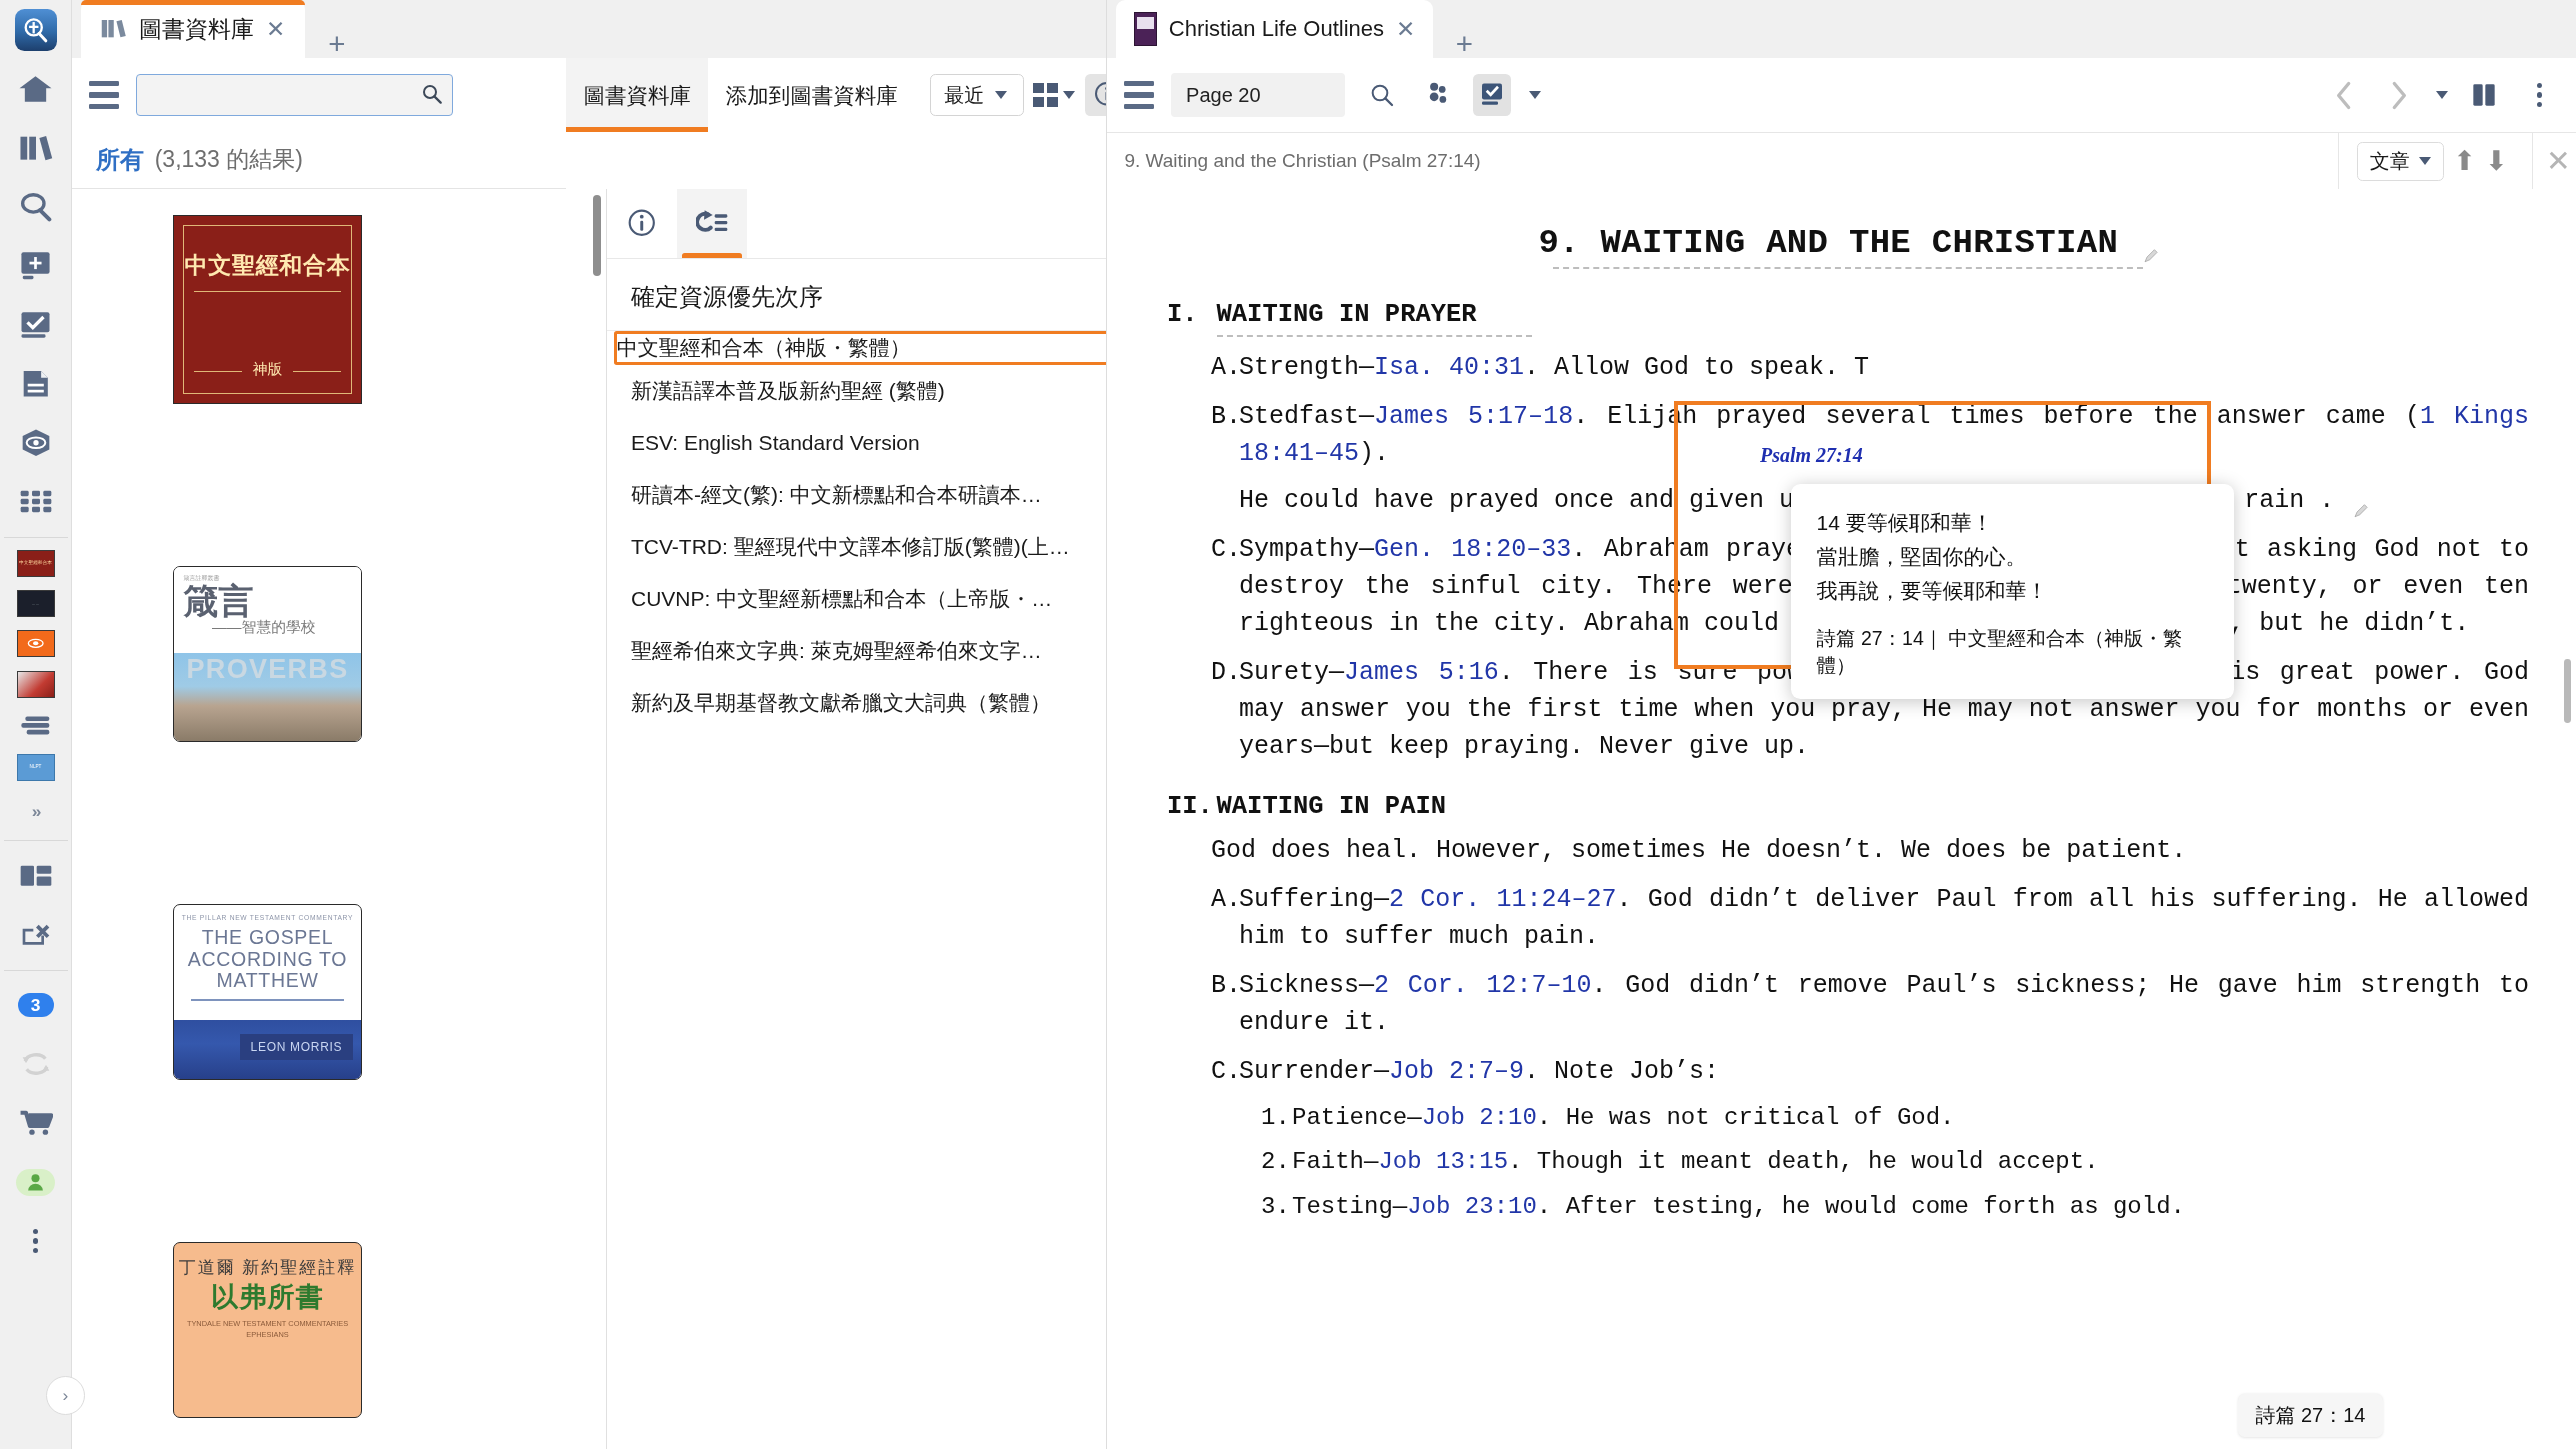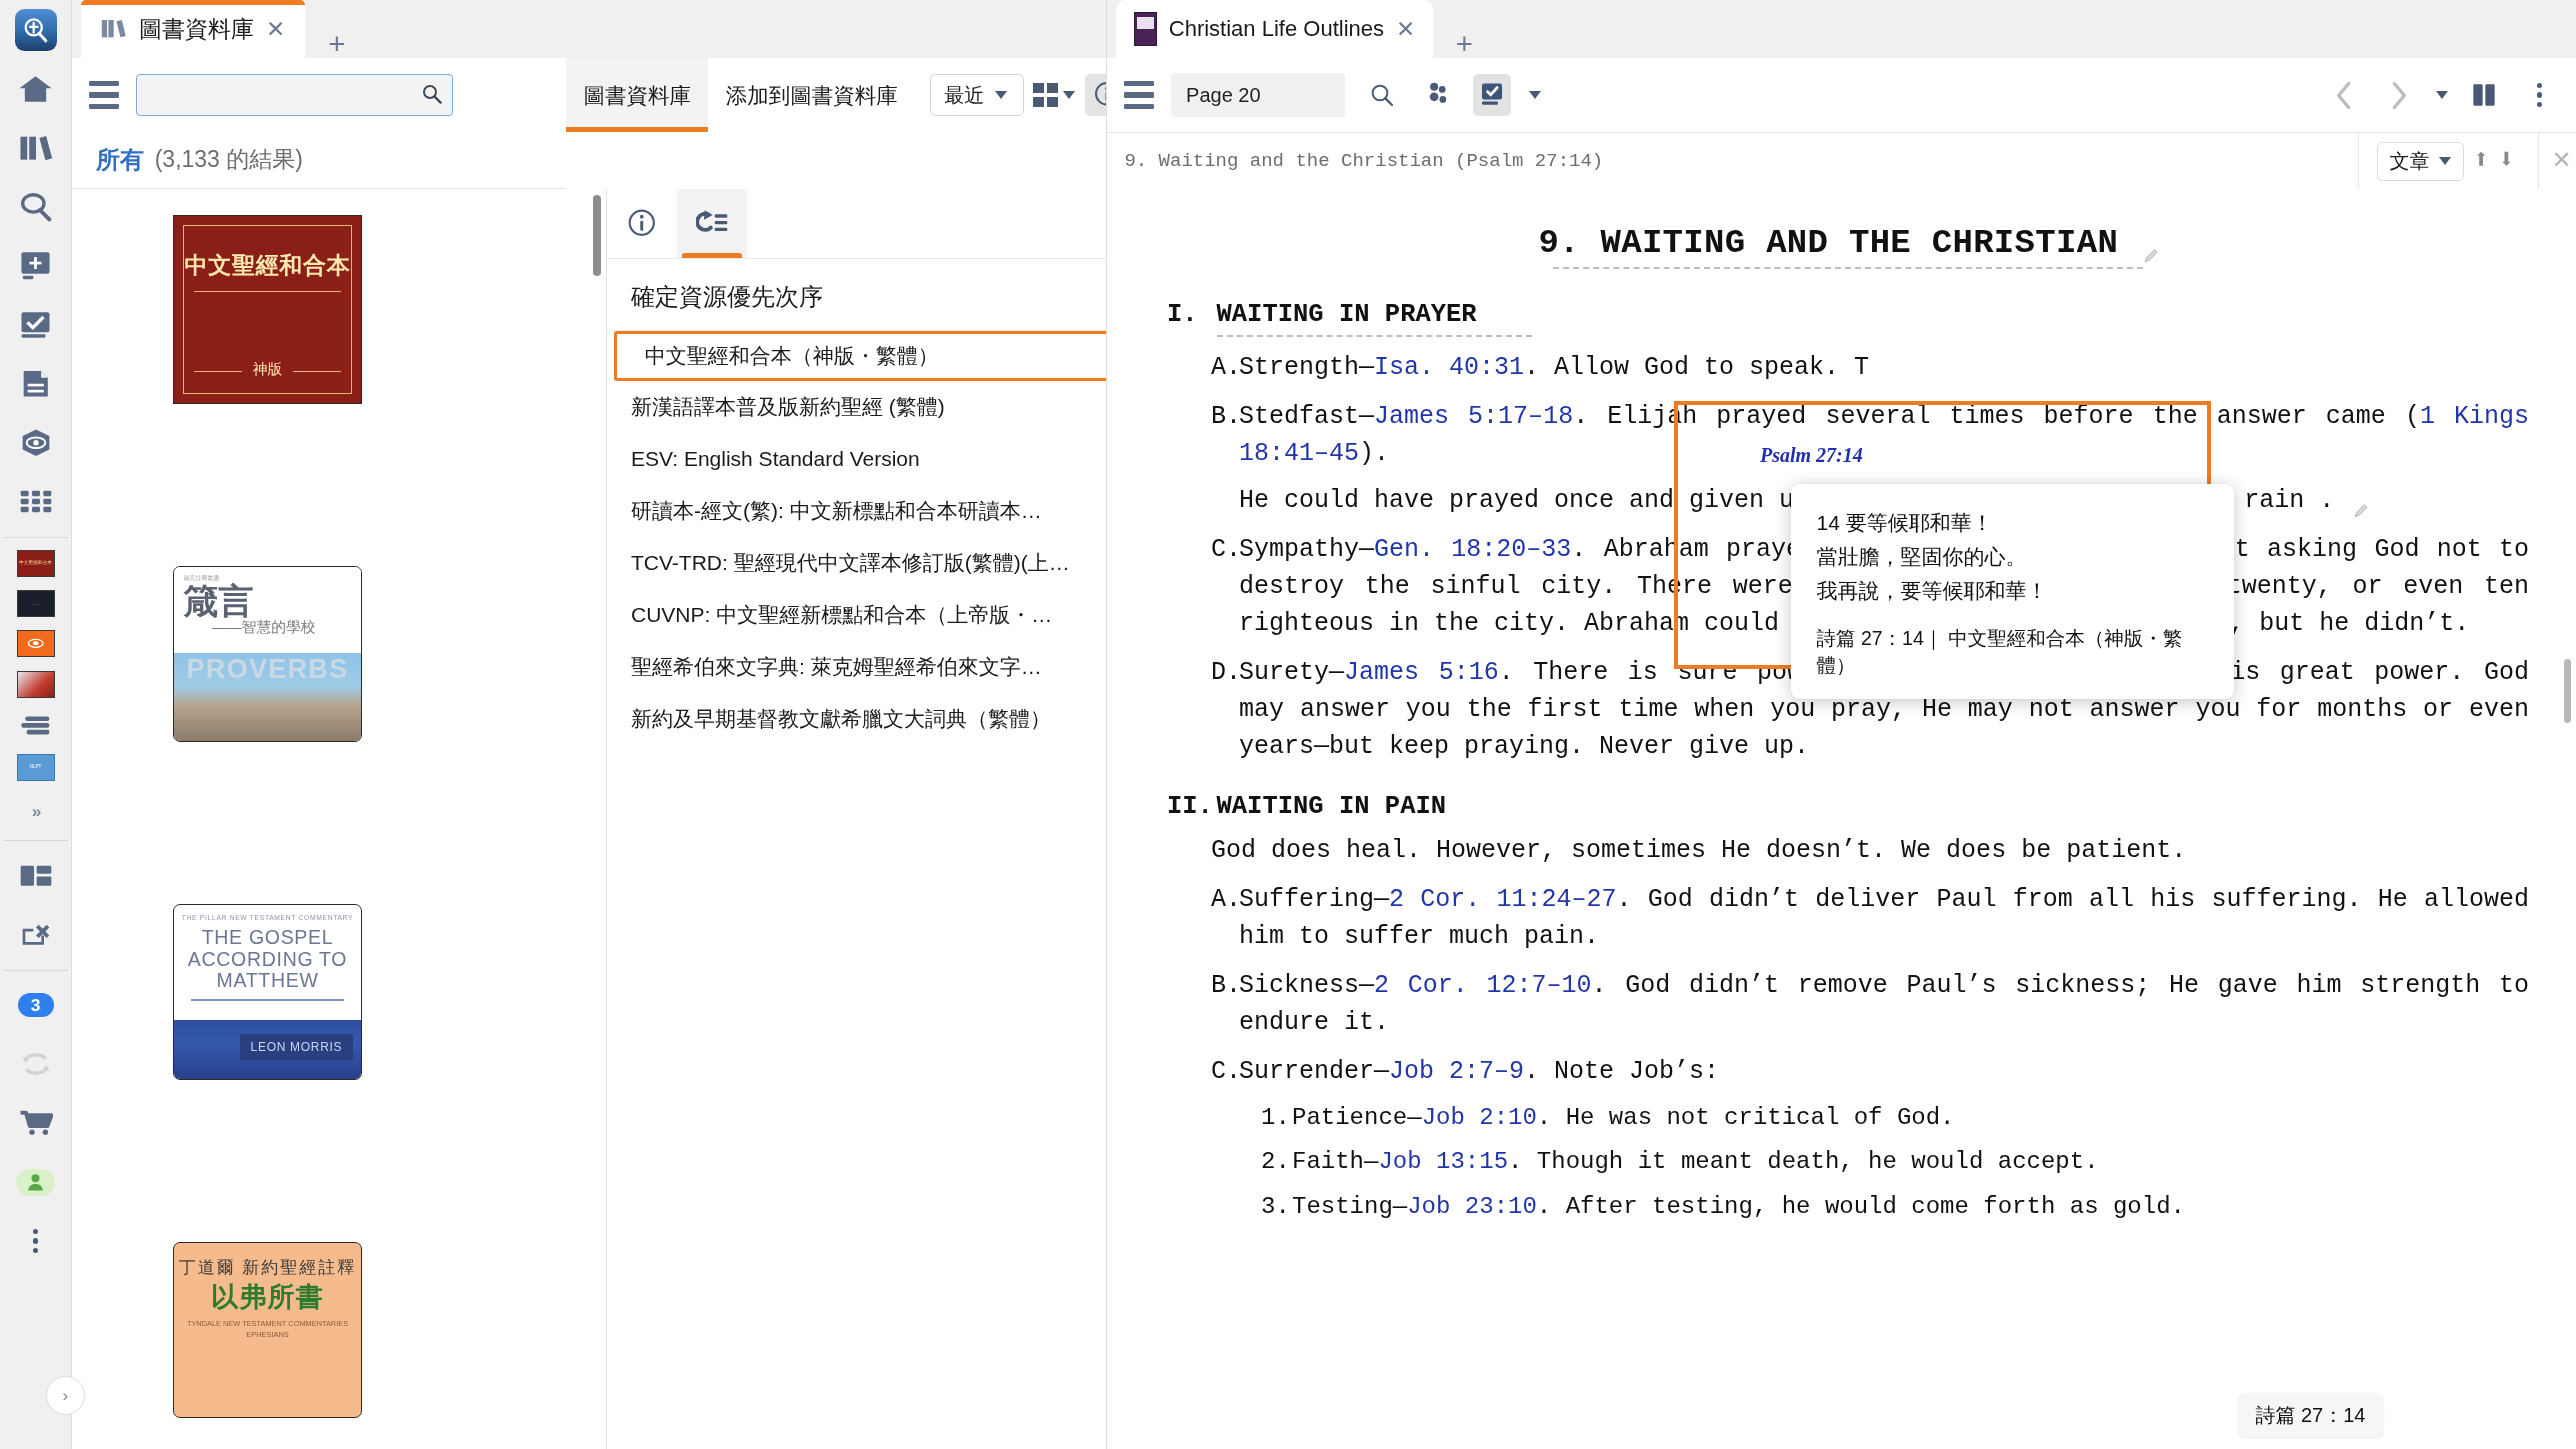--- a/index.html
+++ b/index.html
@@ -180,21 +180,21 @@
   .info-tab.active::after { content:""; position:absolute; left:5.4px; right:5.4px; bottom:0; height:5.4px; background:#f07c21; border-radius:2.7px 2.7px 0 0; }
   .info-title { font-size: 24px; color:#1a1a1a; padding: 21.5px 24px 17.4px 24px; border-bottom:0.7px solid #ececec; }
   .prio-list { padding: 0; }
   .prio-item {
     height: 52px; display:flex; align-items:center; padding: 0 24px;
     font-size: 21px; color:#1a1a1a; white-space:nowrap; overflow:hidden;
     text-overflow: ellipsis; cursor:pointer;
   }
   .prio-item.selected {
     border: 3.4px solid #f07c21; border-radius: 2.7px; margin: 0 6.7px 0 6.7px;
-    padding-left: 28px; height: 50px;
+    padding-left: 0; height: 34px;
   }
 
   
   .pane-doc { flex:1; position:relative; background:#fff; border-left:0.7px solid #ddd; overflow:hidden; }
   .doc-tabstrip { height:58px; background:#f0f0f0; display:flex; align-items:flex-end; padding-left:9.4px; }
   .doc-tab {
     height:58px; background:#fff; border-radius:9.4px 9.4px 0 0; display:flex;
     align-items:center; gap:12px; padding:0 17.4px; min-width: 282px;
   }
   .bookmini { width:23px; height:34px; background:#4b2257; border:0.7px solid #2c1433; position:relative; }
@@ -205,21 +205,21 @@
   .page-field {
     width: 174px; height: 44px; background:#f1f1f1; border-radius:4px;
     display:flex; align-items:center; padding: 0 14.8px; font-size:20px; color:#222;
   }
   .tool-ico { color:#4a5a75; display:flex; align-items:center; justify-content:center; width:38px; height:42px; }
   .tool-ico.boxed { background:#e2e2e2; border-radius:5.4px; }
   .doc-toolbar .spacer { flex:1; }
 
   .find-bar {
     height:58px; border-top:0.7px solid #e6e6e6; border-bottom:0.7px solid #e6e6e6;
-    display:flex; align-items:center; padding-left:17.4px; gap: 12px; background:#fff;font-family:Liberation Mono, monospace;
+    display:flex; align-items:center; padding-left:17.4px; gap: 12px; background:#fff;
   }
   .find-label { font-size:19px; color:#6d6d6d; }
   .find-right { margin-left:auto; display:flex; align-items:center; gap: 9px; padding-right: 12px; border-left:0.7px solid #e6e6e6; height:58px; padding-left: 17.4px; }
   .find-select {
     height:39px; border:0.7px solid #dcdcdc; border-radius:5.4px; background:#fff;
     display:flex; align-items:center; gap:9.4px; padding: 0 12px; font-size:20px; color:#1a1a1a;
   }
   .arrow-up, .arrow-dn { color:#8a8a8a; font-size:27px; line-height:1; }
   .find-x { color:#b5b5b5; font-size:29.5px; line-height:1; padding-left: 13.4px; border-left:0.7px solid #e6e6e6; height:58px; display:flex; align-items:center; padding-right: 5.4px;}
 

